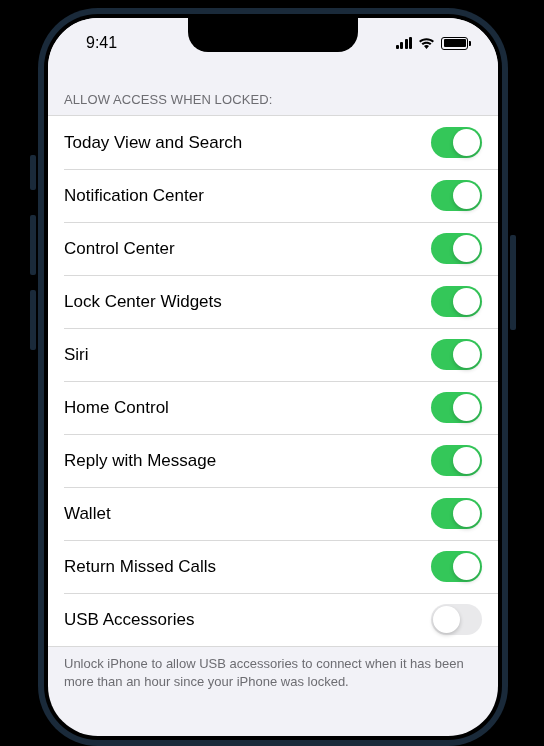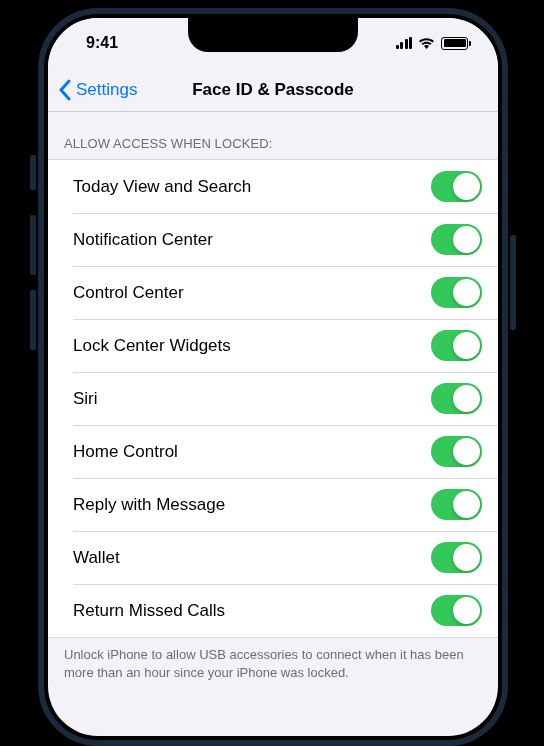--- a/index.html
+++ b/index.html
@@ -57,21 +57,21 @@
       height: 50px;
       display: flex;
       align-items: center;
       justify-content: space-between;
       padding: 0 30px 0 38px;
       background: #f2f2f7;
       position: relative;
     }
     .status-time {
       font-size: 16px;
-      font-weight: 700;
+      font-weight: 400;
       color: #000;
     }
     .status-right {
       display: flex;
       align-items: center;
       gap: 6px;
     }
     .signal-bars {
       display: flex;
       align-items: flex-end;
@@ -152,21 +152,20 @@
       font-size: 13px;
       color: #6d6d72;
       padding: 24px 16px 8px 16px;
       text-transform: uppercase;
       letter-spacing: 0.1px;
     }
     .settings-list {
       background: #fff;
       border-top: 0.5px solid rgba(0,0,0,0.15);
       border-bottom: 0.5px solid rgba(0,0,0,0.15);
-      padding-left: 9px;
     }
     .settings-row {
       display: flex;
       align-items: center;
       justify-content: space-between;
       padding: 11px 16px;
       min-height: 44px;
       position: relative;
     }
     .settings-row:not(:last-child)::after {
@@ -272,29 +271,20 @@
           </div>
           <svg class="wifi-icon" viewBox="0 0 17 12" fill="#000">
             <path d="M8.5 12 L6 9 C7.4 7.8 9.6 7.8 11 9 Z M3.5 6.5 C6.3 4 10.7 4 13.5 6.5 L12 8 C10 6.2 7 6.2 5 8 Z M1 4 C5.2 0.2 11.8 0.2 16 4 L14.5 5.5 C11.2 2.5 5.8 2.5 2.5 5.5 Z"></path>
           </svg>
           <div class="battery-icon">
             <div class="battery-fill"></div>
           </div>
         </div>
       </div>
 
-      <div class="nav-bar">
-        <div class="back-button">
-          <svg class="chevron-left" viewBox="0 0 14 22" fill="none" stroke="#007aff" stroke-width="3" stroke-linecap="round" stroke-linejoin="round">
-            <polyline points="11,2 3,11 11,20"></polyline>
-          </svg>
-          <span>Settings</span>
-        </div>
-        <div class="nav-title">Face ID &amp; Passcode</div>
-      </div>
 
       <div class="content">
         <div class="section-header">ALLOW ACCESS WHEN LOCKED:</div>
         <div class="settings-list" id="settings-list">
             <div class="settings-row">
               <div class="row-label">Today View and Search</div>
               <div class="toggle on">
                 <div class="toggle-knob"></div>
               </div>
             </div>
@@ -339,19 +329,25 @@
               <div class="toggle on">
                 <div class="toggle-knob"></div>
               </div>
             </div>
             <div class="settings-row">
               <div class="row-label">Return Missed Calls</div>
               <div class="toggle on">
                 <div class="toggle-knob"></div>
               </div>
             </div>
+            <div class="settings-row">
+              <div class="row-label">USB Accessories</div>
+              <div class="toggle off">
+                <div class="toggle-knob"></div>
+              </div>
+            </div>
           </div>
         <div class="section-footer">Unlock iPhone to allow USB accessories to connect when it has been more than an hour since your iPhone was locked.</div>
       </div>
 
     </div>
   </div>
 </div>
 
 </body></html>

